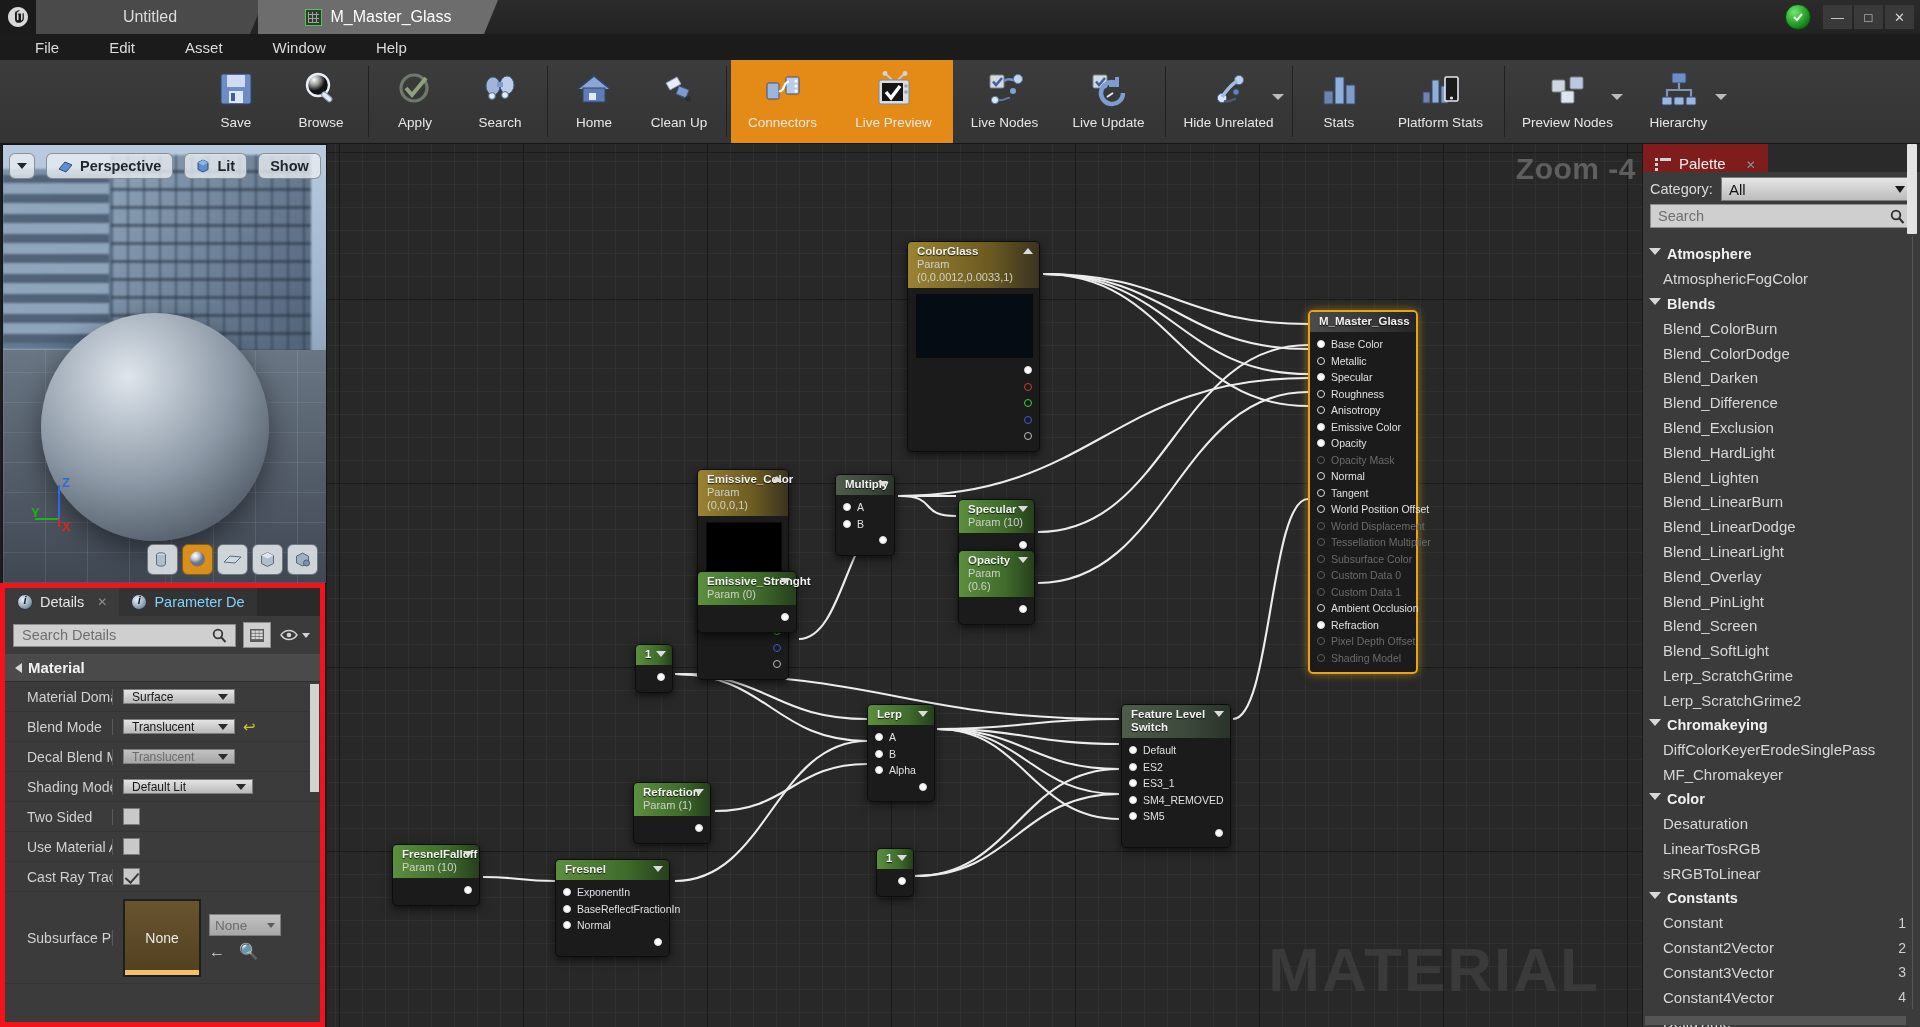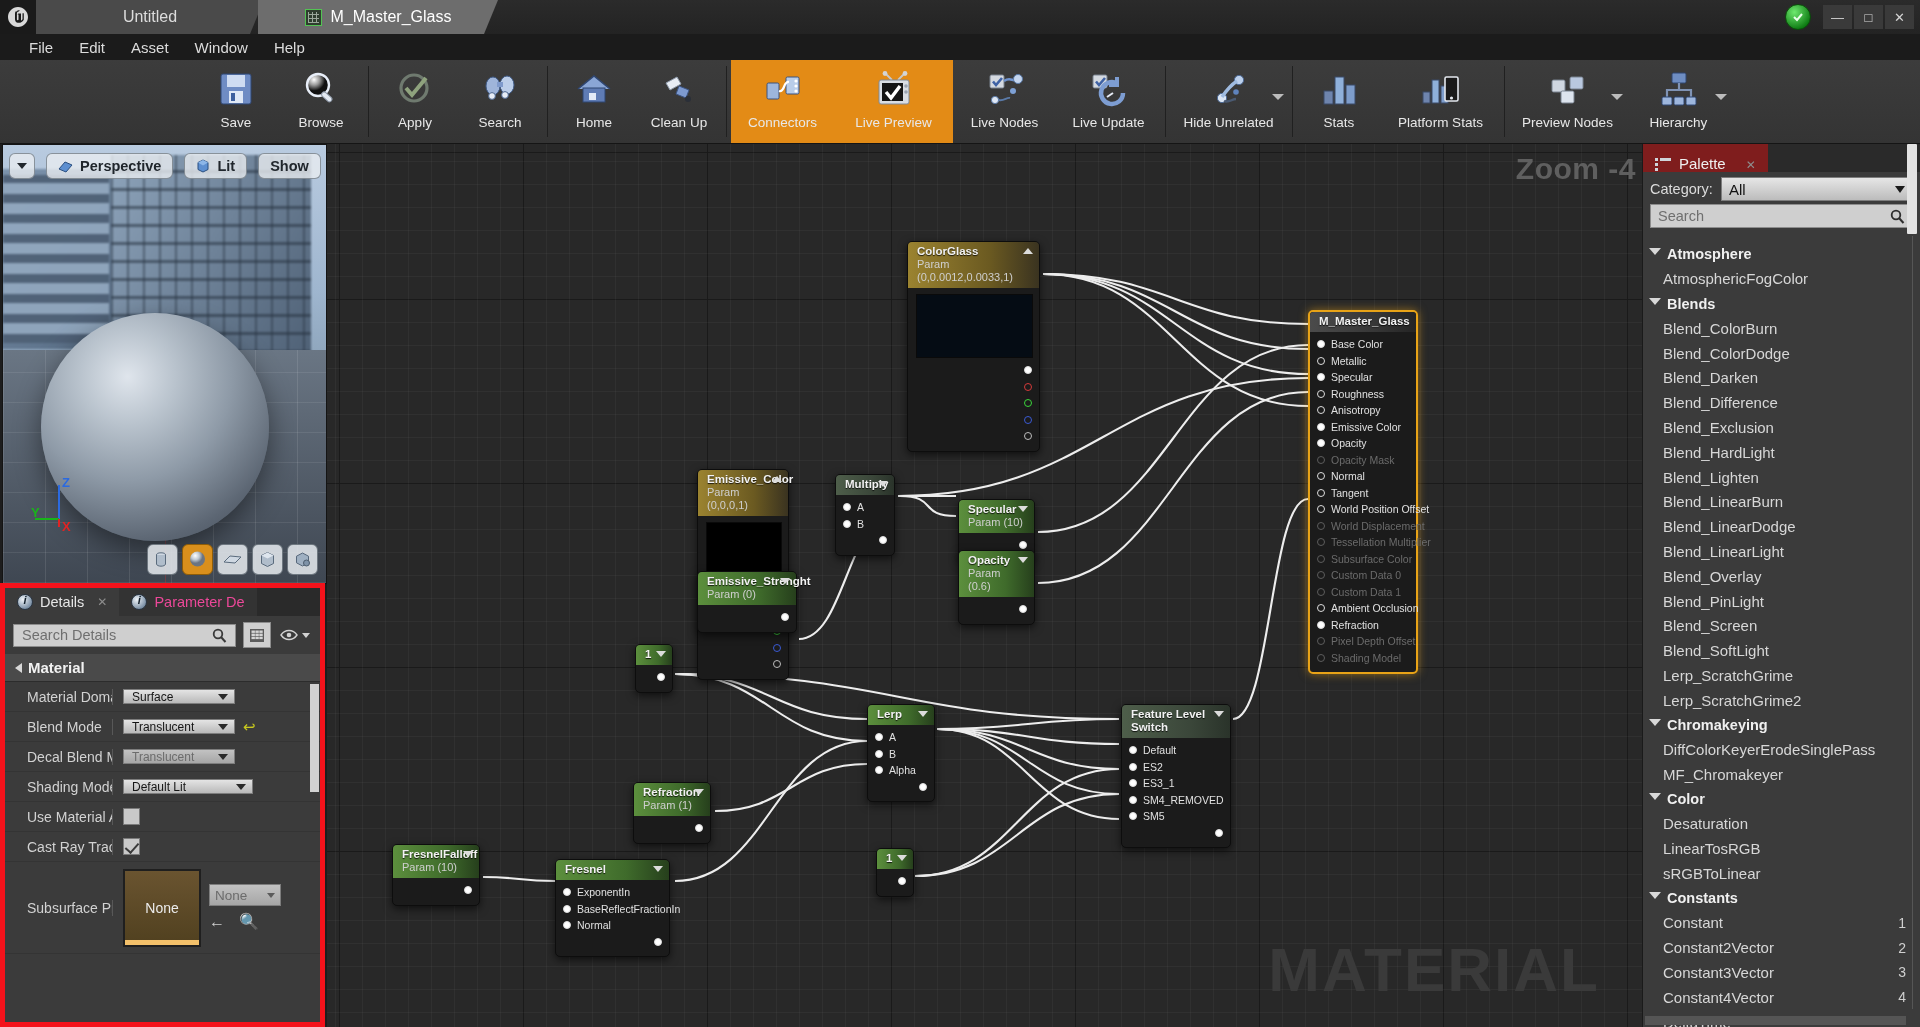--- a/index.html
+++ b/index.html
@@ -50,21 +50,21 @@
     width: 26px; height: 26px; border-radius: 50%;
     background: radial-gradient(circle at 35% 30%, #6ee96e, #0d7a12 75%);
     border: 1px solid #0a4d0a; margin-right: 10px;
     display:flex;align-items:center;justify-content:center;
   }
   .greenorb svg{display:block}
 
   
   .menubar {
     position: absolute; left: 0; top: 34px; width: 1920px; height: 26px;
-    background: #1b1b1b; display: flex; align-items: center; padding-left: 16px;
+    background: #1b1b1b; display: flex; align-items: center; padding-left: 22px; gap: 24px;
   }
   .menubar .mi { padding: 3px 13px; font-size: 15px; color: #dcdcdc; }
 
   
   .toolbar {
     position: absolute; left: 0; top: 60px; width: 1920px; height: 84px;
     background: linear-gradient(#3c3c3c, #343434);
     border-bottom: 1px solid #151515;
     display: flex; align-items: stretch; padding-left: 4px; justify-content: center;
   }
@@ -146,21 +146,21 @@
   
   .details-wrap {
     position: absolute; left: 0px; top: 583px; width: 325px; height: 444px;
     border: 5px solid #f4121b; background: #3b3b3b;
   }
   .det-tabs { height: 28px; display: flex; background: #2a2a2a; }
   .det-tab {
     display:flex; align-items:center; gap:7px; padding: 0 12px; height: 28px;
     font-size: 14.5px; color: #e6e6e6; background:#3b3b3b;
   }
-  .det-tab.dim { background:#333; color:#ec4899; }
+  .det-tab.dim { background:#333; color:#7dd3fc; }
   .det-tab .xs { color:#8e8e8e; font-size: 12px; margin-left: 6px; }
   .det-ico {
     width:16px;height:16px;border-radius:50%;
     background: radial-gradient(circle at 35% 32%, #eef3f8, #7f93a8 70%, #4a5a6b);
     border:1px solid #2b3643; position:relative;
   }
   .det-ico::after{content:'i';position:absolute;left:0;right:0;top:-1px;text-align:center;
     font-size:11px;font-style:italic;color:#13202c;font-weight:bold}
   .det-searchrow { display:flex; align-items:center; gap:7px; padding: 6px 8px; background:#3b3b3b; }
   .det-search {
@@ -685,20 +685,26 @@
             </div>
           </div>
         </div>
         <div class="det-row">
           <div class="lbl">Shading Mode</div>
                    <div class="val">
             <div class="combo w130 ">
               <span>Default Lit</span>
               <span class="cv"></span>
             </div>
+          </div>
+        </div>
+        <div class="det-row">
+          <div class="lbl">Two Sided</div>
+                   <div class="val">
+            <div class="chk "></div>
           </div>
         </div>
         <div class="det-row">
           <div class="lbl">Use Material A</div>
                    <div class="val">
             <div class="chk "></div>
           </div>
         </div>
         <div class="det-row">
           <div class="lbl">Cast Ray Trac</div>

